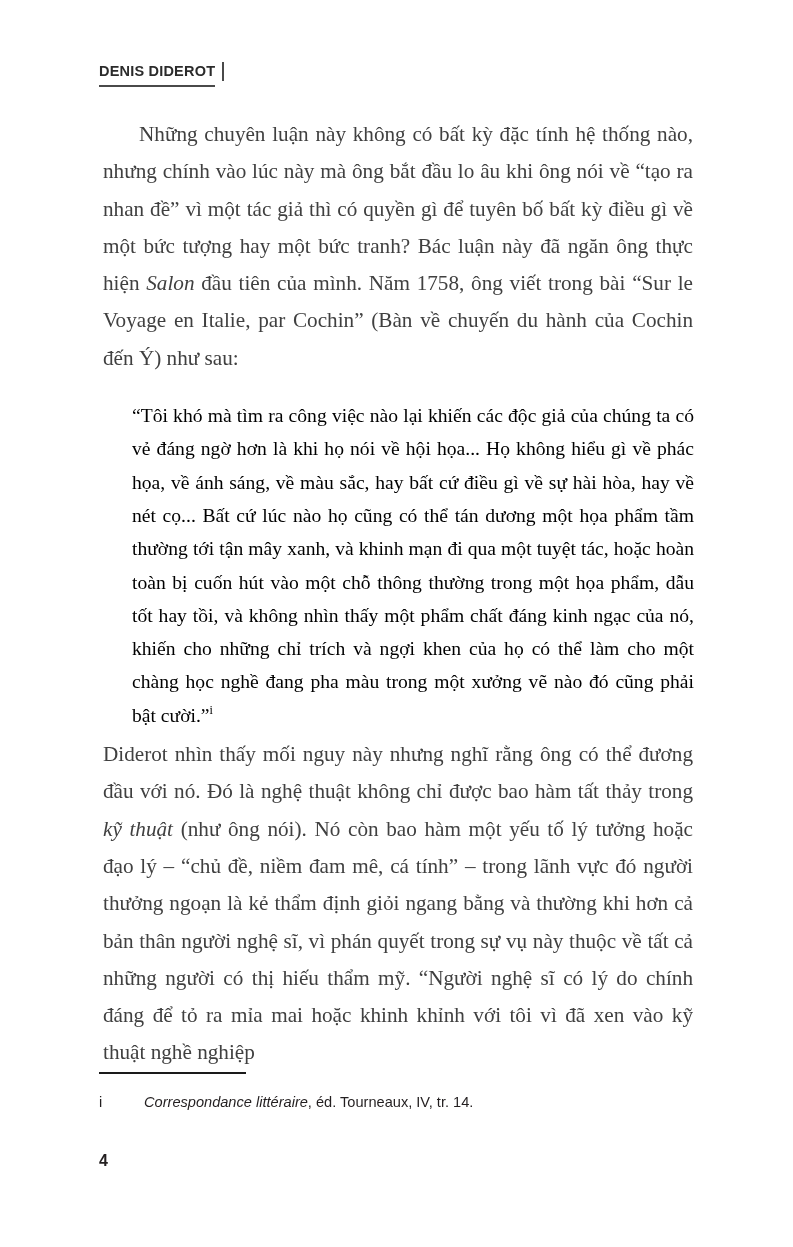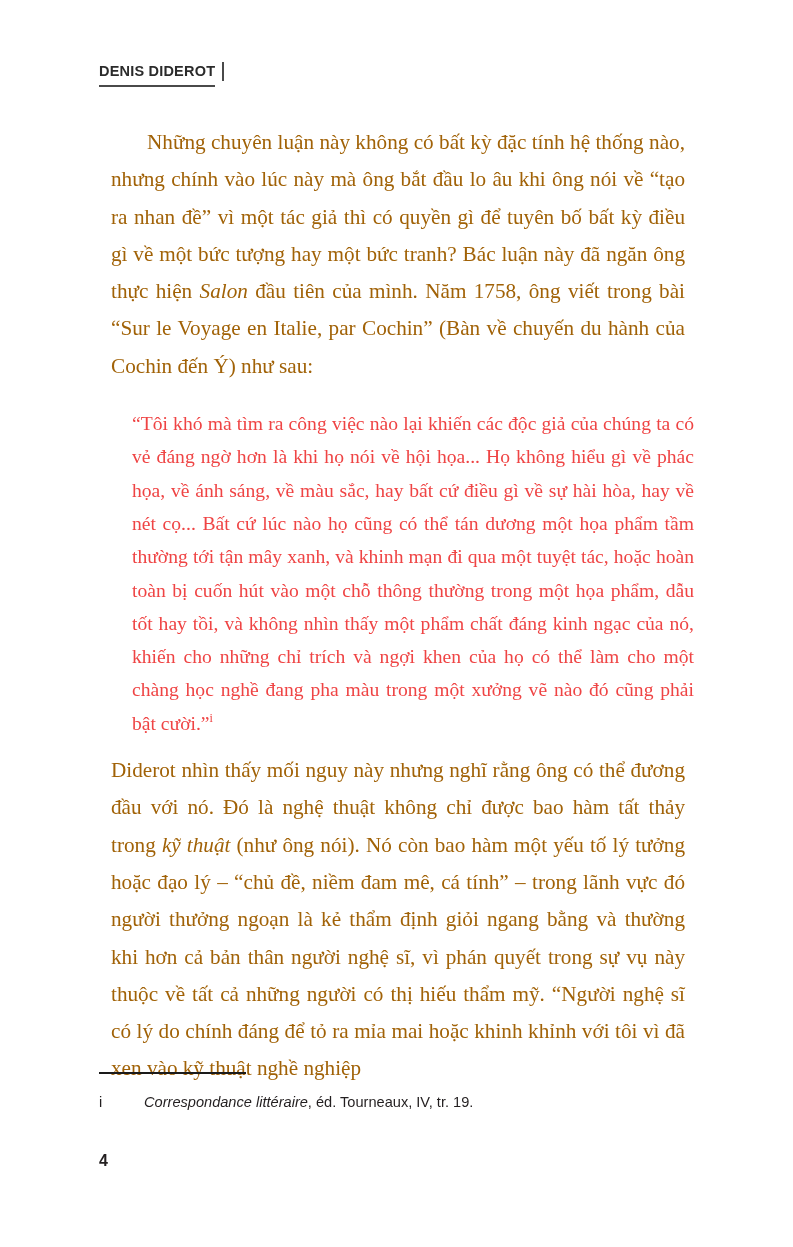--- a/index.html
+++ b/index.html
@@ -58,46 +58,46 @@
   }
 
   
   .content {
     position: absolute;
     left: 99px;
     top: 112px;
     width: 598px;
   }
   p.body-para {
-    margin: 12px;
+    margin: 4px;
     font-size: 21.2px;
     line-height: 37.3px;
     text-align: justify;
     text-justify: inter-word;
-    color: #a16207;
+    color: #404040;
     hyphens: none;
   }
   p.body-para.indented {
     text-indent: 36px;
   }
   p.body-para em {
     font-style: italic;
   }
 
   
   blockquote.quote {
     margin: 22px 0 0 0;
     padding: 0;
     width: 562px;
     margin-left: 33px;
     font-size: 19.6px;
     line-height: 33.3px;
     text-align: justify;
     text-justify: inter-word;
-    color: #ef4444;
+    color: #000000;
   }
   blockquote.quote p {
     margin: 0;
   }
   sup.fn-ref {
     font-size: 0.62em;
     vertical-align: super;
     line-height: 0;
   }
 
@@ -165,19 +165,19 @@
     </blockquote>
 
     <p class="body-para after-quote"><span>Diderot nhìn thấy mối nguy này nhưng nghĩ rằng ông có thể đương đầu với nó. Đó là nghệ thuật không chỉ được bao hàm tất thảy trong </span><em>kỹ thuật</em><span> (như ông nói). Nó còn bao hàm một yếu tố lý tưởng hoặc đạo lý – “chủ đề, niềm đam mê, cá tính” – trong lãnh vực đó người thưởng ngoạn là kẻ thẩm định giỏi ngang bằng và thường khi hơn cả bản thân người nghệ sĩ, vì phán quyết trong sự vụ này thuộc về tất cả những người có thị hiếu thẩm mỹ. “Người nghệ sĩ có lý do chính đáng để tỏ ra mỉa mai hoặc khinh khỉnh với tôi vì đã xen vào kỹ thuật nghề nghiệp</span></p>
 
   </div>
 
   <div class="footnotes">
     <div class="fn-rule"></div>
     <div class="fn-item">
       <span class="fn-marker">i</span>
-      <span class="fn-text"><i>Correspondance littéraire</i><span>, éd. Tourneaux, IV, tr. 19.</span></span>
+      <span class="fn-text"><i>Correspondance littéraire</i><span>, éd. Tourneaux, IV, tr. 14.</span></span>
     </div>
   </div>
 
   <div class="folio">4</div>
 
 </div>
 
 </body></html>

